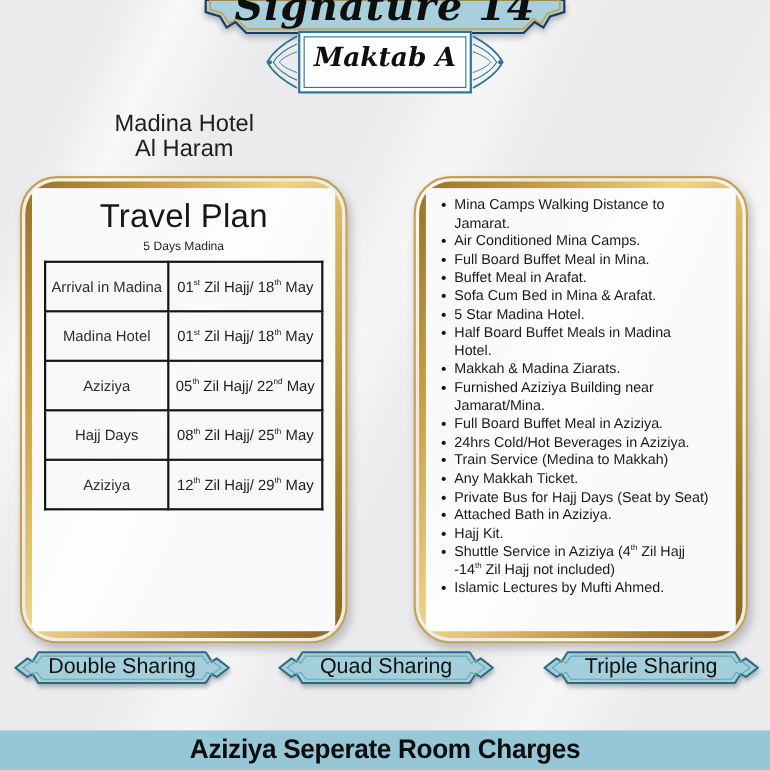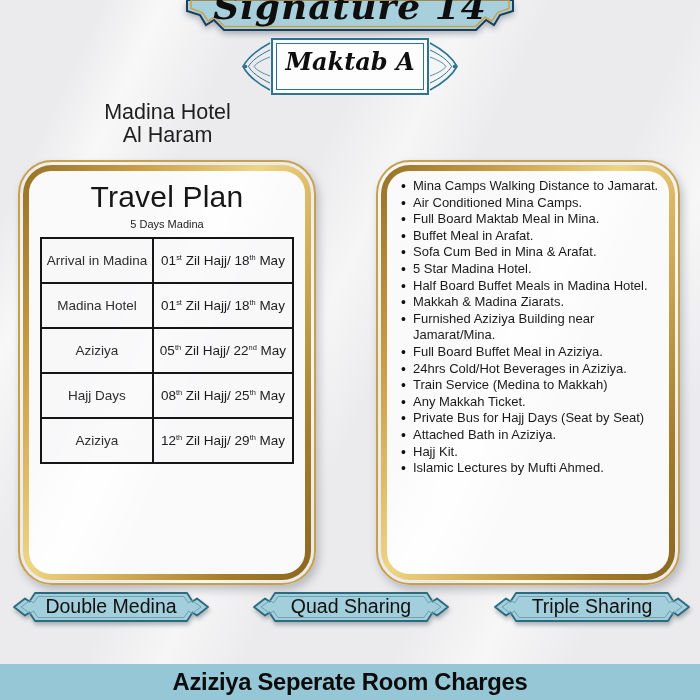--- a/index.html
+++ b/index.html
@@ -16,58 +16,58 @@
 
   
   .sig-banner{position:absolute;left:185px;top:0;width:330px;height:40px;
     filter:drop-shadow(0 3px 3px rgba(40,60,80,.35));}
   .sig-banner svg{position:absolute;left:0;top:0;}
   .sig-title{position:absolute;left:0;top:-15px;width:100%;text-align:center;
     font-family:"DejaVu Serif",serif;font-style:italic;font-weight:bold;
     font-size:36px;letter-spacing:1px;color:#0e0e0e;white-space:nowrap;}
 
   
-  .maktab{position:absolute;left:241px;top:38px;width:218px;height:57px;}
+  .maktab{position:absolute;left:241px;top:28px;width:218px;height:57px;}
   .maktab-box{position:absolute;left:30px;top:0;width:158px;height:57px;
     background:#fdfdfe;border:2px solid #2d7494;box-sizing:border-box;}
   .maktab-box::after{content:"";position:absolute;inset:3px;border:1px solid #2d7494;}
   .maktab-title{position:absolute;left:0;top:9px;width:100%;text-align:center;
     font-family:"DejaVu Serif",serif;font-style:italic;font-weight:bold;
     font-size:24px;color:#0e0e0e;white-space:nowrap;z-index:2;}
   .flourish{position:absolute;top:0;}
   .flourish.left{left:0;}
   .flourish.right{right:0;transform:scaleX(-1);}
 
   
   .hotel{position:absolute;left:55px;top:101px;width:225px;text-align:center;
     font-size:21.5px;line-height:23px;color:#1e1e1e;}
 
   
   .panel{position:absolute;top:160px;height:425px;box-sizing:border-box;
     border:2px solid #c6a14c;border-radius:34px;padding:3px;
     box-shadow:3px 5px 8px rgba(90,95,105,.35);background:transparent;}
   .panel-band{height:100%;box-sizing:border-box;border-radius:29px;padding:6px;
     background:linear-gradient(120deg,#967126 0%,#c99e45 22%,#eed584 45%,#d9b45e 60%,#a37b28 85%,#8a661f 100%);}
-  .panel-inner{height:100%;box-sizing:border-box;border-radius:22px;background:#fafafb;
+  .panel-inner{height:100%;box-sizing:border-box;border-radius:6px;background:#fafafb;
     background-image:linear-gradient(115deg, rgba(255,255,255,0) 30%, rgba(255,255,255,.9) 45%, rgba(255,255,255,0) 60%);
     overflow:hidden;}
   .panel.left{left:18px;width:298px;}
   .panel.right{left:376px;width:304px;}
   .panel-title{margin:9px 0 0 0;text-align:center;font-size:30px;font-weight:400;color:#161616;letter-spacing:.2px;}
   .panel-subtitle{margin:4px 0 0 0;text-align:center;font-size:11px;color:#222;}
 
   
   .tp-table{border-collapse:collapse;margin:7px auto 0 auto;}
   .tp-table td{border:2px solid #151515;background:rgba(246,246,248,.6);
     height:45px;text-align:center;vertical-align:middle;padding:0 3px;box-sizing:border-box;}
   .tp-table td.c1{width:112px;font-size:13.5px;color:#2e2e2e;line-height:15px;}
   .tp-table td.c2{width:140px;font-size:13.5px;color:#1d1d1d;white-space:nowrap;}
 
   
-  .pkg-list{margin:7px 0 12px 0;padding:0 8px 0 26px;list-style:none;}
+  .pkg-list{margin:7px 0 12px 0;padding:0 24px 0 26px;list-style:none;}
   .pkg-list li{position:relative;font-size:13px;line-height:16.6px;color:#1a1a1a;}
   .pkg-list li::before{content:"\2022";position:absolute;left:-12px;top:0;font-size:14px;color:#111;}
 
   
   .ribbons{position:absolute;left:0;top:591px;width:700px;height:32px;}
   .ribbon{position:absolute;top:0;width:198px;height:32px;
     filter:drop-shadow(1px 3px 2px rgba(70,80,90,.4));}
   .ribbon:nth-of-type(1){left:12px;}
   .ribbon:nth-of-type(2){left:252px;}
   .ribbon:nth-of-type(3){left:493px;}
@@ -154,21 +154,21 @@
 
 <div class="panel right">
   <div class="panel-band">
     <div class="panel-inner">
       <ul class="pkg-list">
 
           <li>Mina Camps Walking Distance to Jamarat.</li>
 
           <li>Air Conditioned Mina Camps.</li>
 
-          <li>Full Board Maktab Meal in Mina.</li>
+          <li>Full Board Buffet Meal in Mina.</li>
 
           <li>Buffet Meal in Arafat.</li>
 
 
           <li>Sofa Cum Bed in Mina &amp; Arafat.</li>
 
           <li>5 Star Madina Hotel.</li>
 
           <li>Half Board Buffet Meals in Madina Hotel.</li>
 
@@ -183,35 +183,36 @@
           <li>Train Service (Medina to Makkah)</li>
 
           <li>Any Makkah Ticket.</li>
 
           <li>Private Bus for Hajj Days (Seat by Seat)</li>
 
           <li>Attached Bath in Aziziya.</li>
 
           <li>Hajj Kit.</li>
 
+          <li>Shuttle Service in Aziziya (4<sup>th</sup> Zil Hajj -14<sup>th</sup> Zil Hajj not included)</li>
 
           <li>Islamic Lectures by Mufti Ahmed.</li>
         </ul>
     </div>
   </div>
 </div>
 
 <div class="ribbons">
 
     <div class="ribbon">
       <svg width="198" height="32" viewBox="0 0 198 32" preserveAspectRatio="none">
         <polygon points="2,16 13,7.5 17.5,10.5 23,2 175,2 180.5,10.5 185,7.5 196,16 185,24.5 180.5,21.5 175,30 23,30 17.5,21.5 13,24.5" fill="#a3cedb" stroke="#2c6a80" stroke-width="1.8" stroke-linejoin="round"></polygon>
         <polygon points="9,16 18,9.5 21.5,12 26,5.5 172,5.5 176.5,12 180,9.5 189,16 180,22.5 176.5,20 172,26.5 26,26.5 21.5,20 18,22.5" fill="none" stroke="#6fa3b2" stroke-width="1"></polygon>
       </svg>
-      <span class="ribbon-label">Double Medina</span>
+      <span class="ribbon-label">Double Sharing</span>
     </div>
 
     <div class="ribbon">
       <svg width="198" height="32" viewBox="0 0 198 32" preserveAspectRatio="none">
         <polygon points="2,16 13,7.5 17.5,10.5 23,2 175,2 180.5,10.5 185,7.5 196,16 185,24.5 180.5,21.5 175,30 23,30 17.5,21.5 13,24.5" fill="#a3cedb" stroke="#2c6a80" stroke-width="1.8" stroke-linejoin="round"></polygon>
         <polygon points="9,16 18,9.5 21.5,12 26,5.5 172,5.5 176.5,12 180,9.5 189,16 180,22.5 176.5,20 172,26.5 26,26.5 21.5,20 18,22.5" fill="none" stroke="#6fa3b2" stroke-width="1"></polygon>
       </svg>
       <span class="ribbon-label">Quad Sharing</span>
     </div>
 

